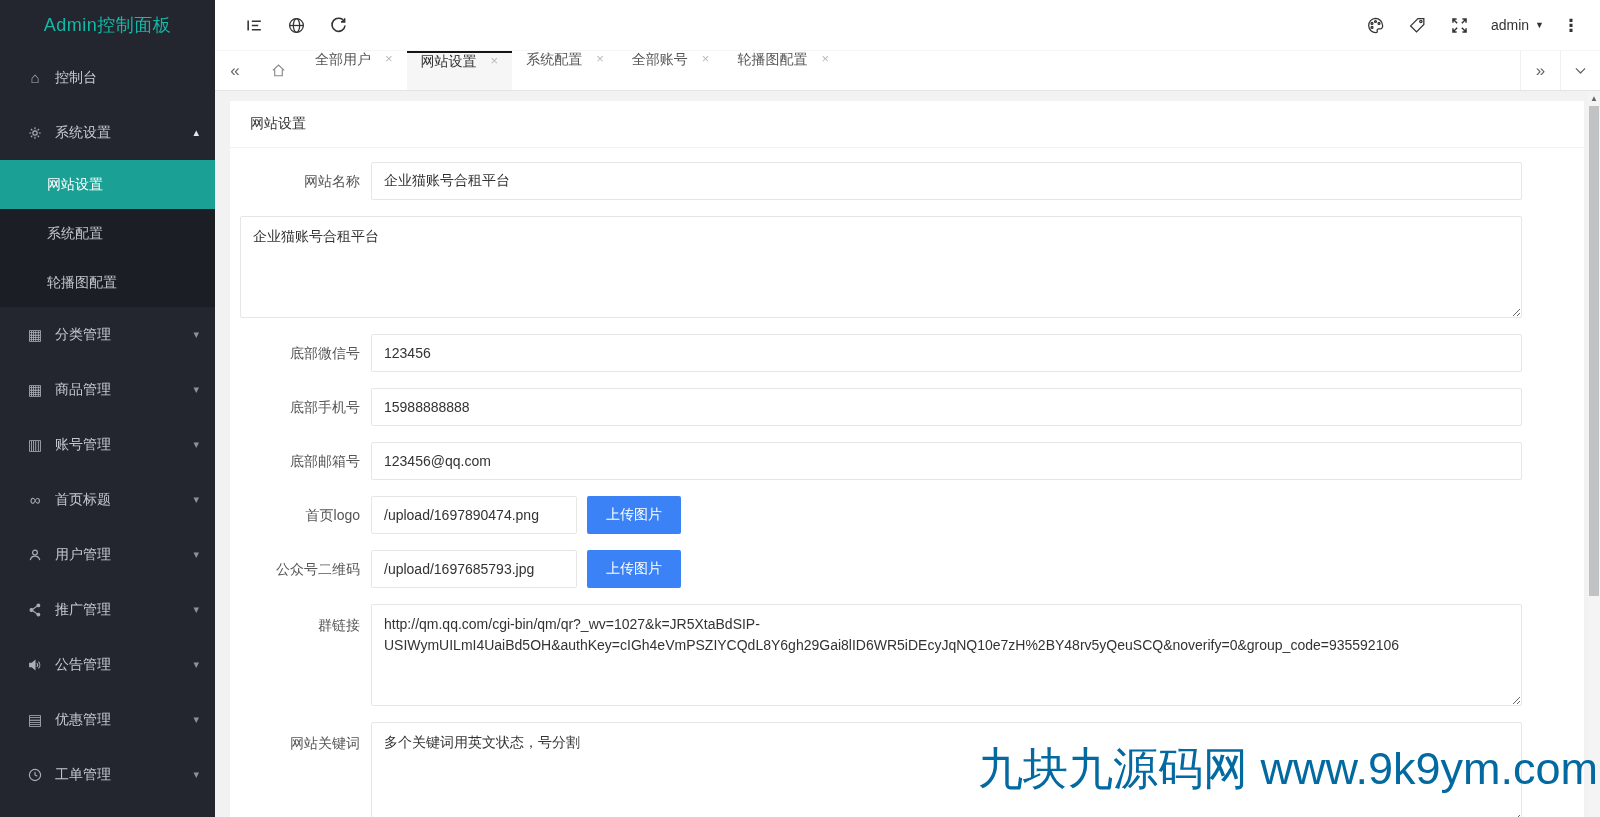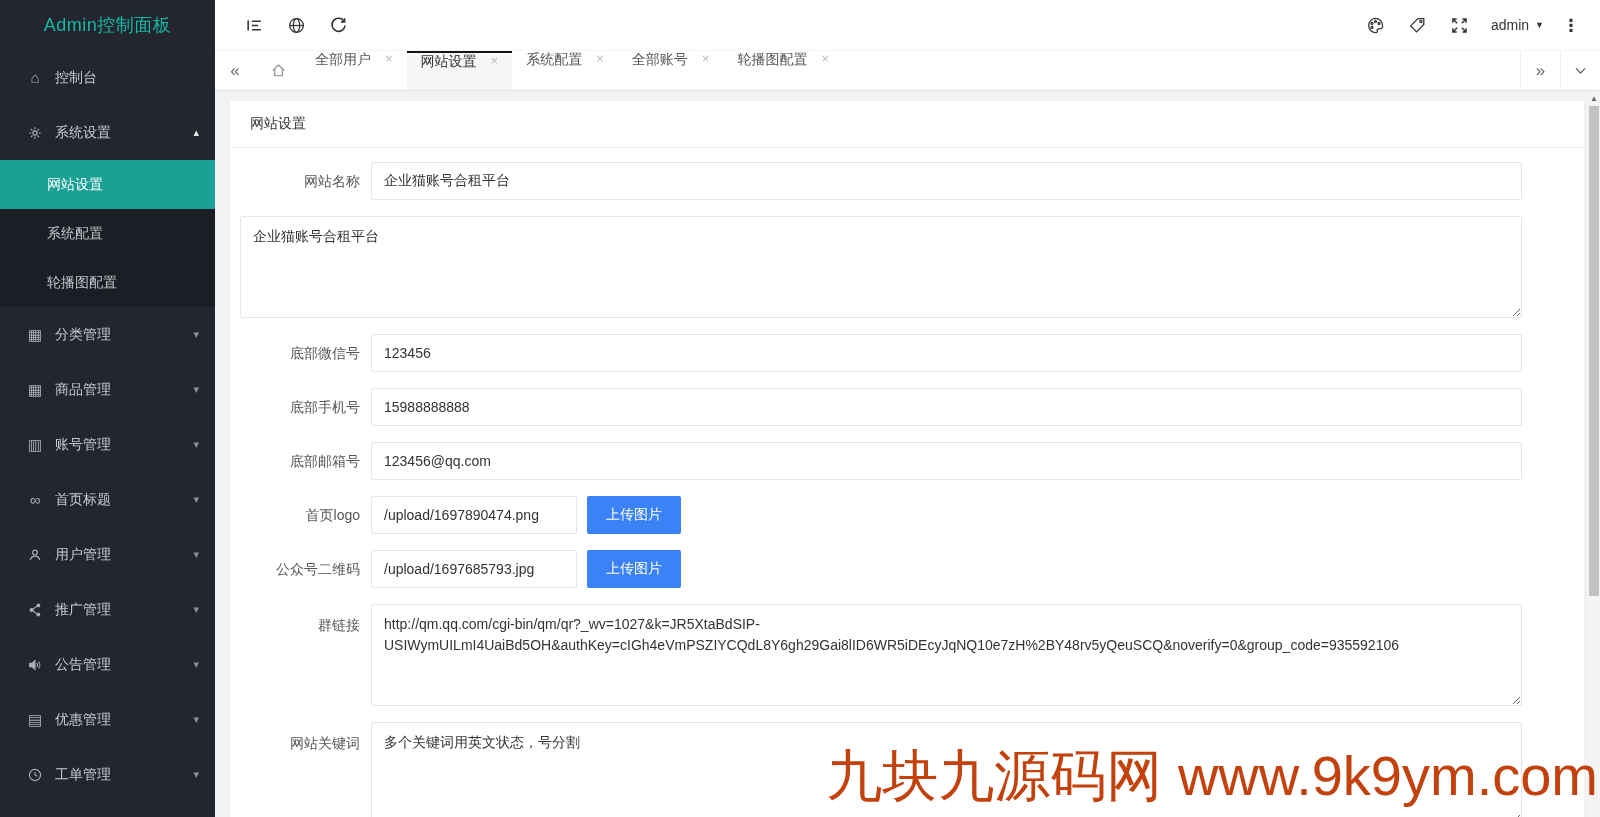--- a/index.html
+++ b/index.html
@@ -61,21 +61,21 @@
     font-size:14px; color:#333; font-family:inherit; line-height:21px; resize:both; outline:none; overflow:hidden; }
   .btn-upload { height:38px; margin-left:10px; padding:0 19px; background:#3b82f6; color:#fff;
     border:none; border-radius:2px; font-size:14px; cursor:pointer; font-family:inherit; }
 
   
   .scrollbar { position:absolute; right:0; top:92px; bottom:0; width:12px; background:#f4f4f4; z-index:6; }
   .scroll-up { height:13px; text-align:center; font-size:8px; color:#666; line-height:13px; cursor:pointer; }
   .scroll-thumb { position:absolute; top:14px; left:1px; right:1px; height:490px; background:#c0c2c4; cursor:pointer; }
 
   
-  .watermark { position:absolute; right:2px; bottom:2px; font-size:56px; color:#c2410c;
+  .watermark { position:absolute; right:2px; bottom:18px; font-size:45px; color:#0369a1;
     white-space:nowrap; z-index:10; pointer-events:none; }
 </style>
 </head>
 <body>
 
 <aside class="sidebar">
   <div class="logo">Admin控制面板</div>
   <nav>
 
     <div class="side-item">

